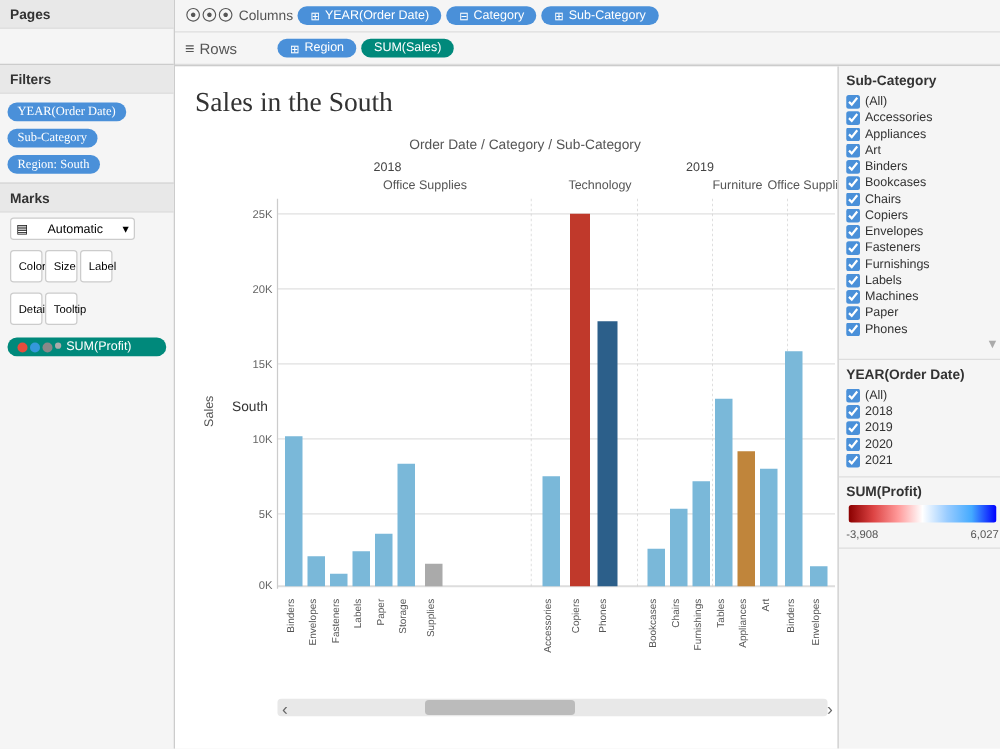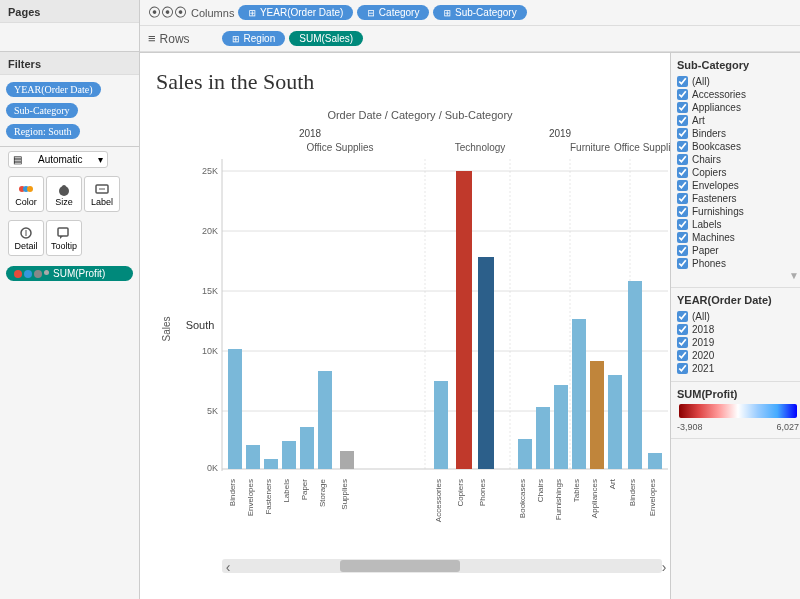--- a/index.html
+++ b/index.html
@@ -8,21 +8,21 @@
     
     .left-panel { width: 140px; background: #f5f5f5; border-right: 1px solid #ccc; display: flex; flex-direction: column; padding: 0; flex-shrink: 0; }
     .section-header { font-size: 11px; font-weight: bold; color: #333; padding: 6px 8px 4px 8px; border-bottom: 1px solid #ddd; background: #e8e8e8; }
     .pages-section { border-bottom: 1px solid #ccc; padding-bottom: 4px; }
     .filters-section { border-bottom: 1px solid #ccc; }
     .filter-pill { background: #4a90d9; color: white; border-radius: 12px; padding: 2px 8px; margin: 3px 6px; font-size: 10px; cursor: pointer; display: inline-block; }
     .marks-section { flex: 1; }
     .marks-row { display: flex; align-items: center; padding: 4px 8px; gap: 4px; }
     .marks-select { border: 1px solid #ccc; border-radius: 3px; padding: 2px 4px; font-size: 10px; background: white; display: flex; align-items: center; gap: 4px; width: 100px; justify-content: space-between; }
     .marks-icons { display: flex; gap: 2px; padding: 4px 8px; }
-    .mark-btn { display: flex; flex-direction: column; align-items: center; border: 1px solid #ccc; border-radius: 3px; padding: 4px 6px; background: white; cursor: pointer; font-size: 9px; width: 36px; }
+    .mark-btn { display: flex; flex-direction: row; align-items: center; border: 1px solid #ccc; border-radius: 3px; padding: 4px 6px; background: white; cursor: pointer; font-size: 9px; width: 26px; }
     .mark-btn svg { width: 16px; height: 16px; }
     .sum-profit { background: #00897b; color: white; border-radius: 12px; padding: 2px 8px; margin: 4px 6px; font-size: 10px; display: flex; align-items: center; gap: 4px; cursor: pointer; }
     .dot-pair { display: flex; gap: 2px; }
     .dot { width: 8px; height: 8px; border-radius: 50%; }
 
     
     .main-content { flex: 1; display: flex; flex-direction: column; background: white; }
 
     
     .toolbar { background: #f5f5f5; border-bottom: 1px solid #ccc; }
@@ -59,20 +59,21 @@
   <div class="filters-section">
     <div class="section-header">Filters</div>
     <div style="padding: 4px 0; font-family: Liberation Serif, serif;">
       <div class="filter-pill">YEAR(Order Date)</div>
       <div class="filter-pill">Sub-Category</div>
       <div class="filter-pill">Region: South</div>
     </div>
   </div>
 
   <div class="marks-section">
+    <div class="section-header">Marks</div>
     <div class="marks-row">
       <div class="marks-select">
         <span style="font-size:10px;">▤</span>
         <span>Automatic</span>
         <span>▾</span>
       </div>
     </div>
     <div class="marks-icons">
       <div class="mark-btn">
         <svg viewBox="0 0 16 16">

